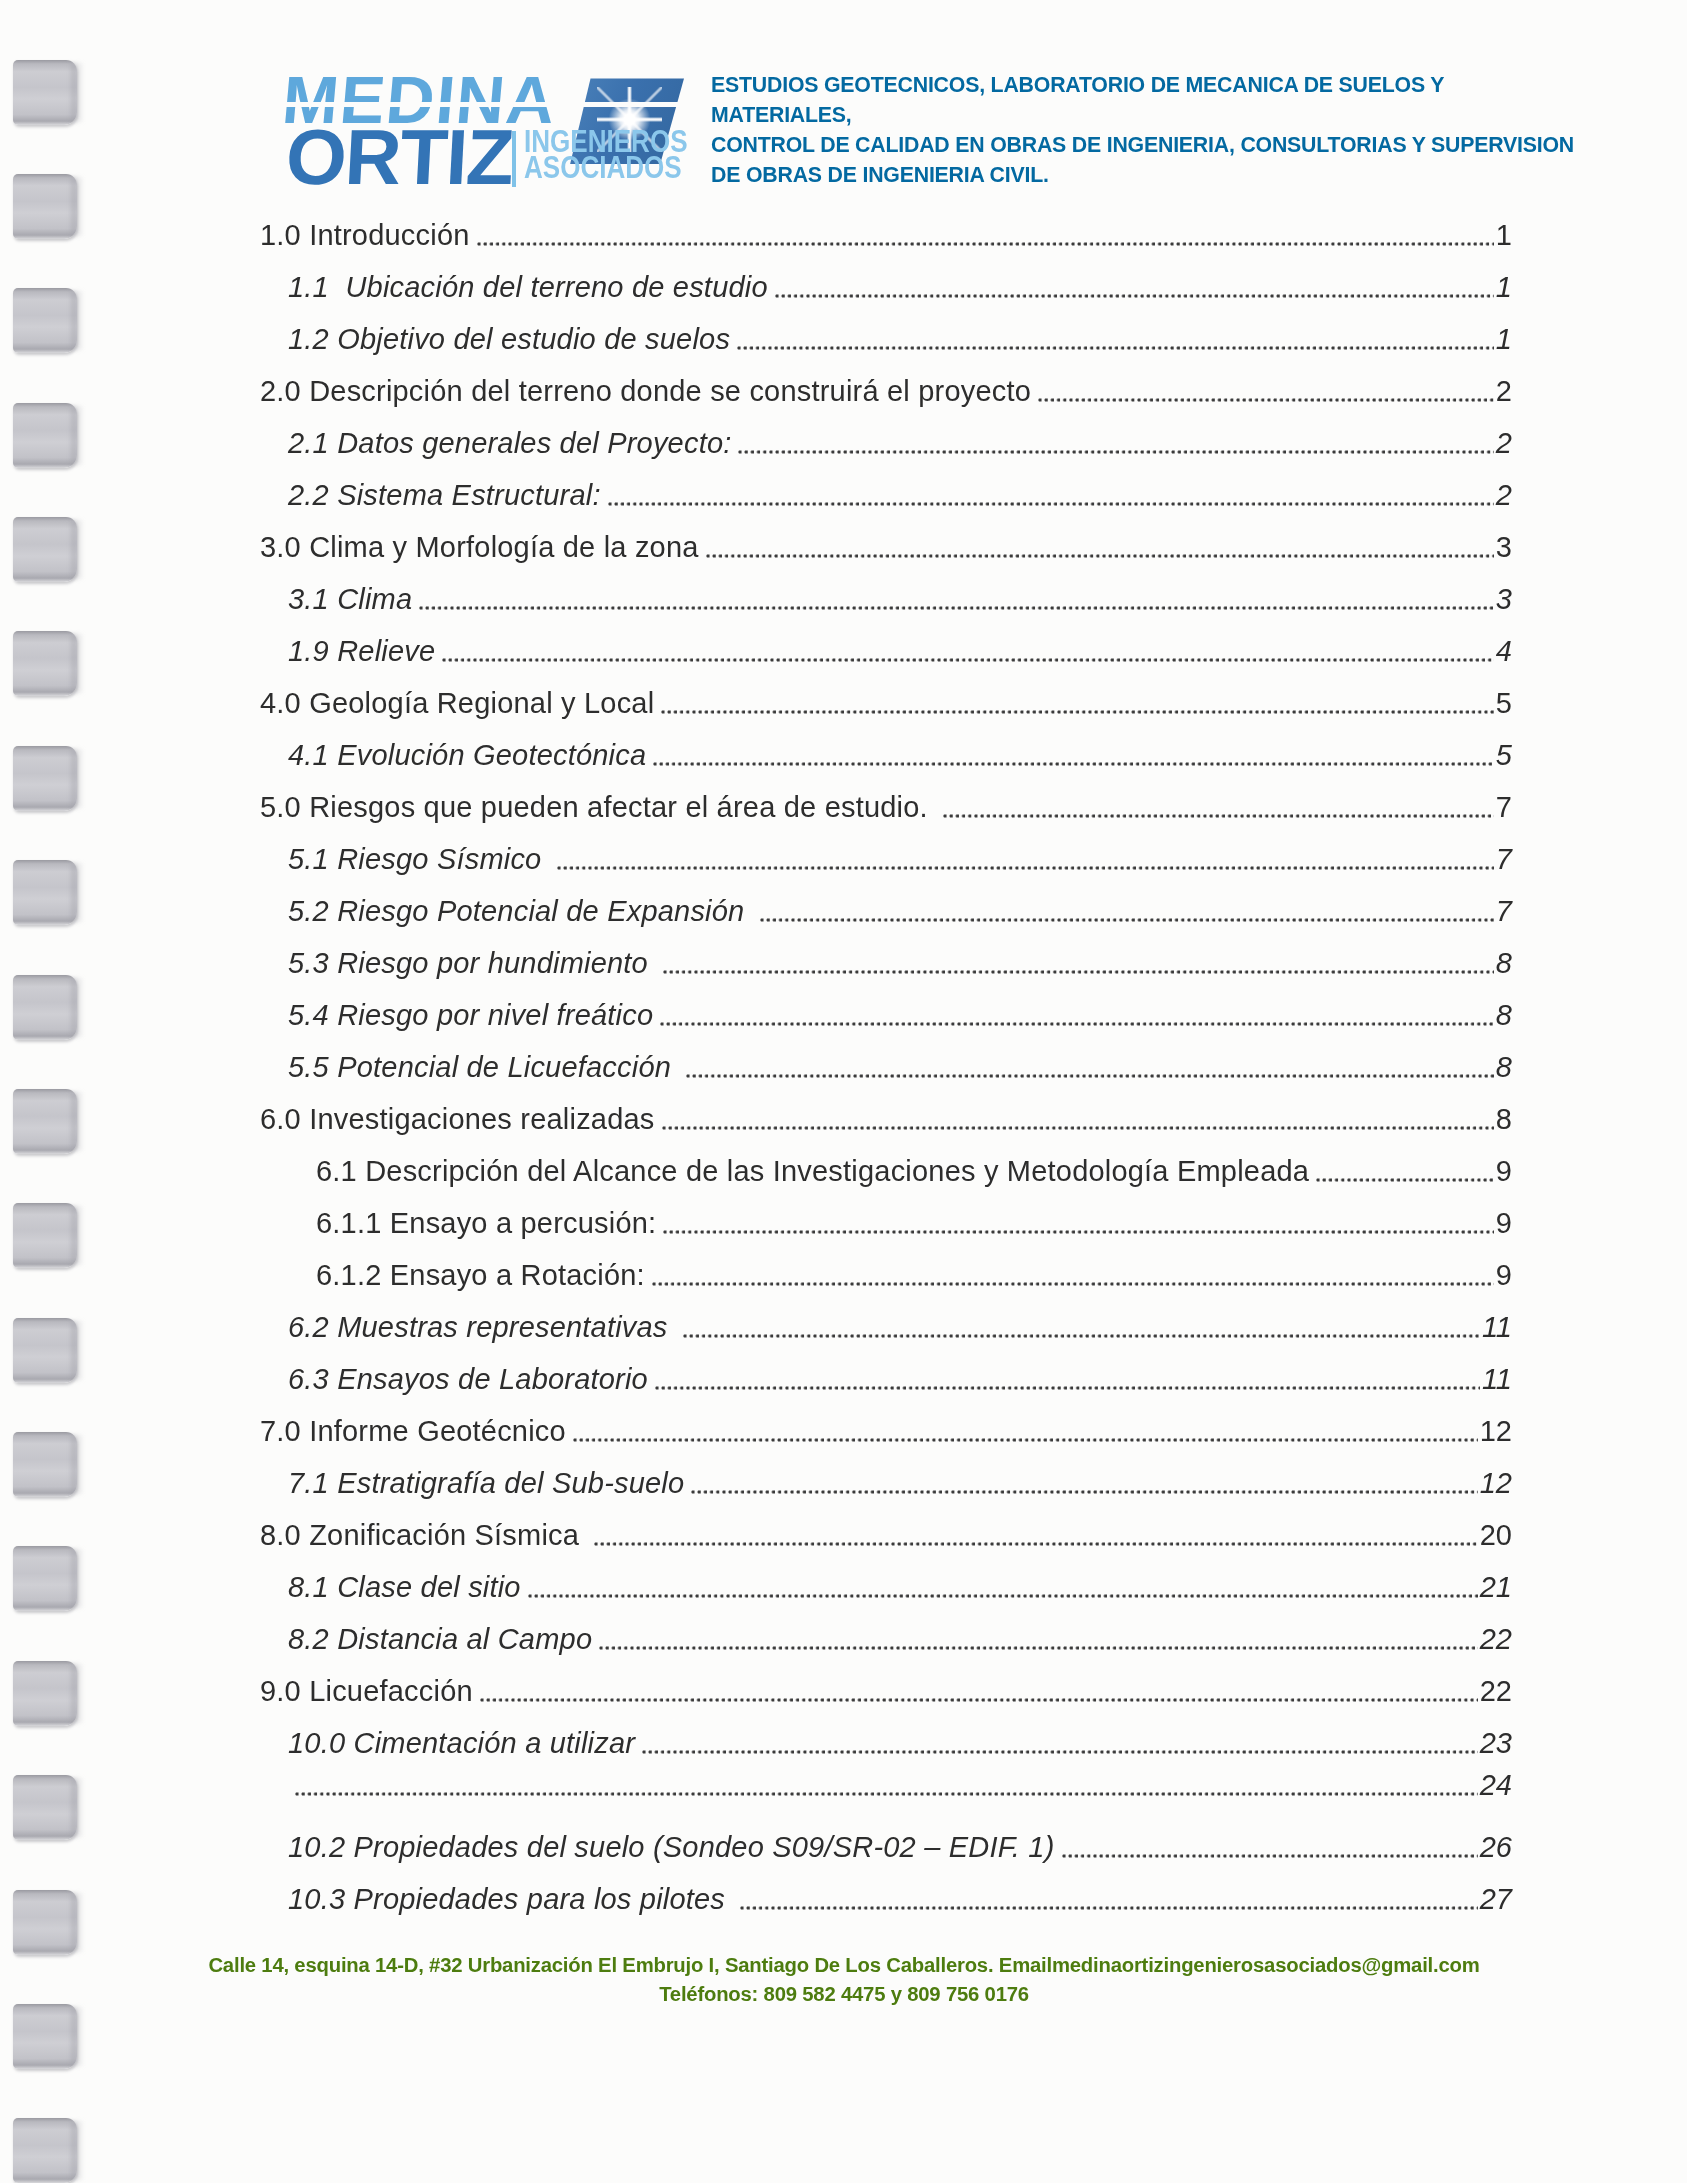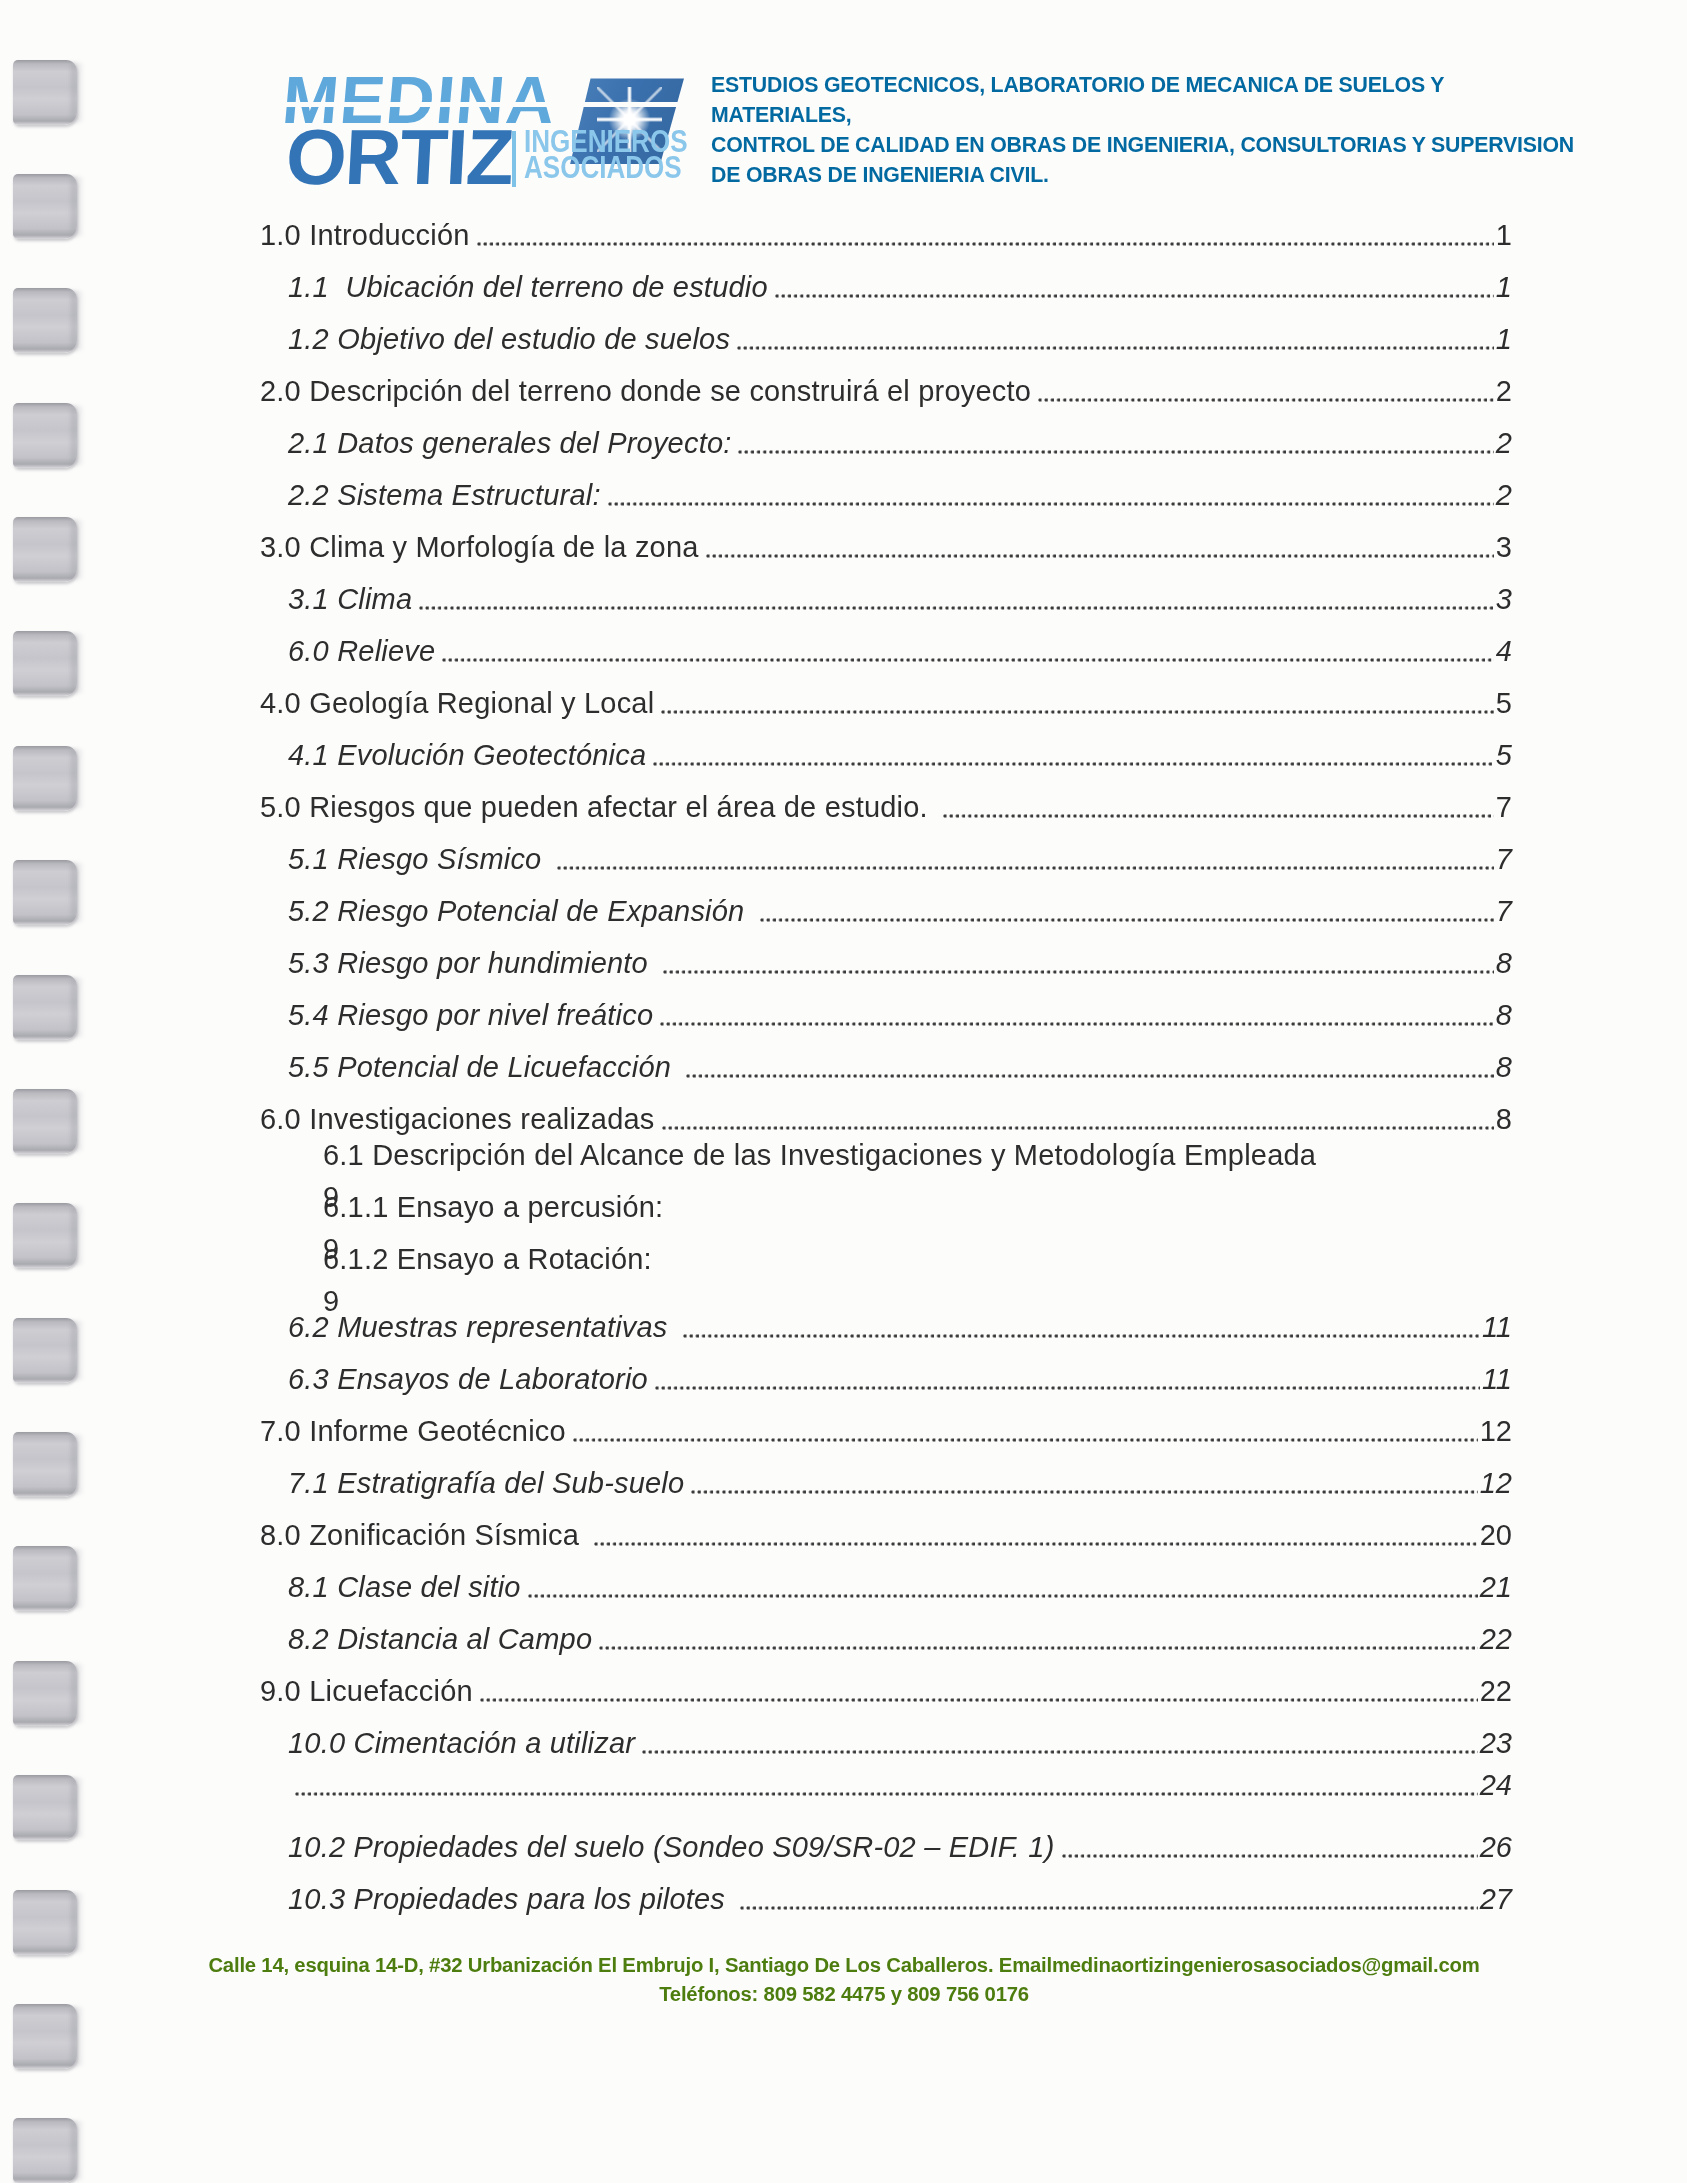--- a/index.html
+++ b/index.html
@@ -106,21 +106,21 @@
   .header-text {
     position: absolute; left: 711px; top: 70px; width: 873px;
     font-size: 21.3px; font-weight: bold; letter-spacing: -0.2px;
     line-height: 30px;
   }
 
   
   .toc { position: absolute; left: 260px; top: 209px; width: 1252px; }
   .toc-row { display: flex; align-items: baseline; height: 52px; justify-content: center; }
   .toc-row.level-1 { padding-left: 28px; font-style: italic; }
-  .toc-row.level-2 { padding-left: 56px; flex-direction: column; }
+  .toc-row.level-2 { padding-left: 56px; }
   .toc-label {
     font-size: 29px; line-height: 52px; letter-spacing: 0.2px;
     white-space: pre; color: #2d2d2d;
   }
   .toc-dots {
     flex: 1; height: 5px; margin: 0 2px 0 7px;
     transform: translateY(1.5px);
     background-image: radial-gradient(circle at 2px 2.5px, #3a3a3a 1.5px, rgba(0,0,0,0) 1.9px);
     background-size: 6.2px 5px; background-repeat: repeat-x;
     background-position: left bottom;
@@ -218,21 +218,21 @@
         <span class="toc-label">3.0 Clima y Morfología de la zona</span>
         <span class="toc-dots"></span>
         <span class="toc-page">3</span>
       </div>
       <div class="toc-row level-1">
         <span class="toc-label">3.1 Clima</span>
         <span class="toc-dots"></span>
         <span class="toc-page">3</span>
       </div>
       <div class="toc-row level-1">
-        <span class="toc-label">6.0 Relieve</span>
+        <span class="toc-label">1.9 Relieve</span>
         <span class="toc-dots"></span>
         <span class="toc-page">4</span>
       </div>
       <div class="toc-row level-0">
         <span class="toc-label">4.0 Geología Regional y Local</span>
         <span class="toc-dots"></span>
         <span class="toc-page">5</span>
       </div>
       <div class="toc-row level-1">
         <span class="toc-label">4.1 Evolución Geotectónica</span>

